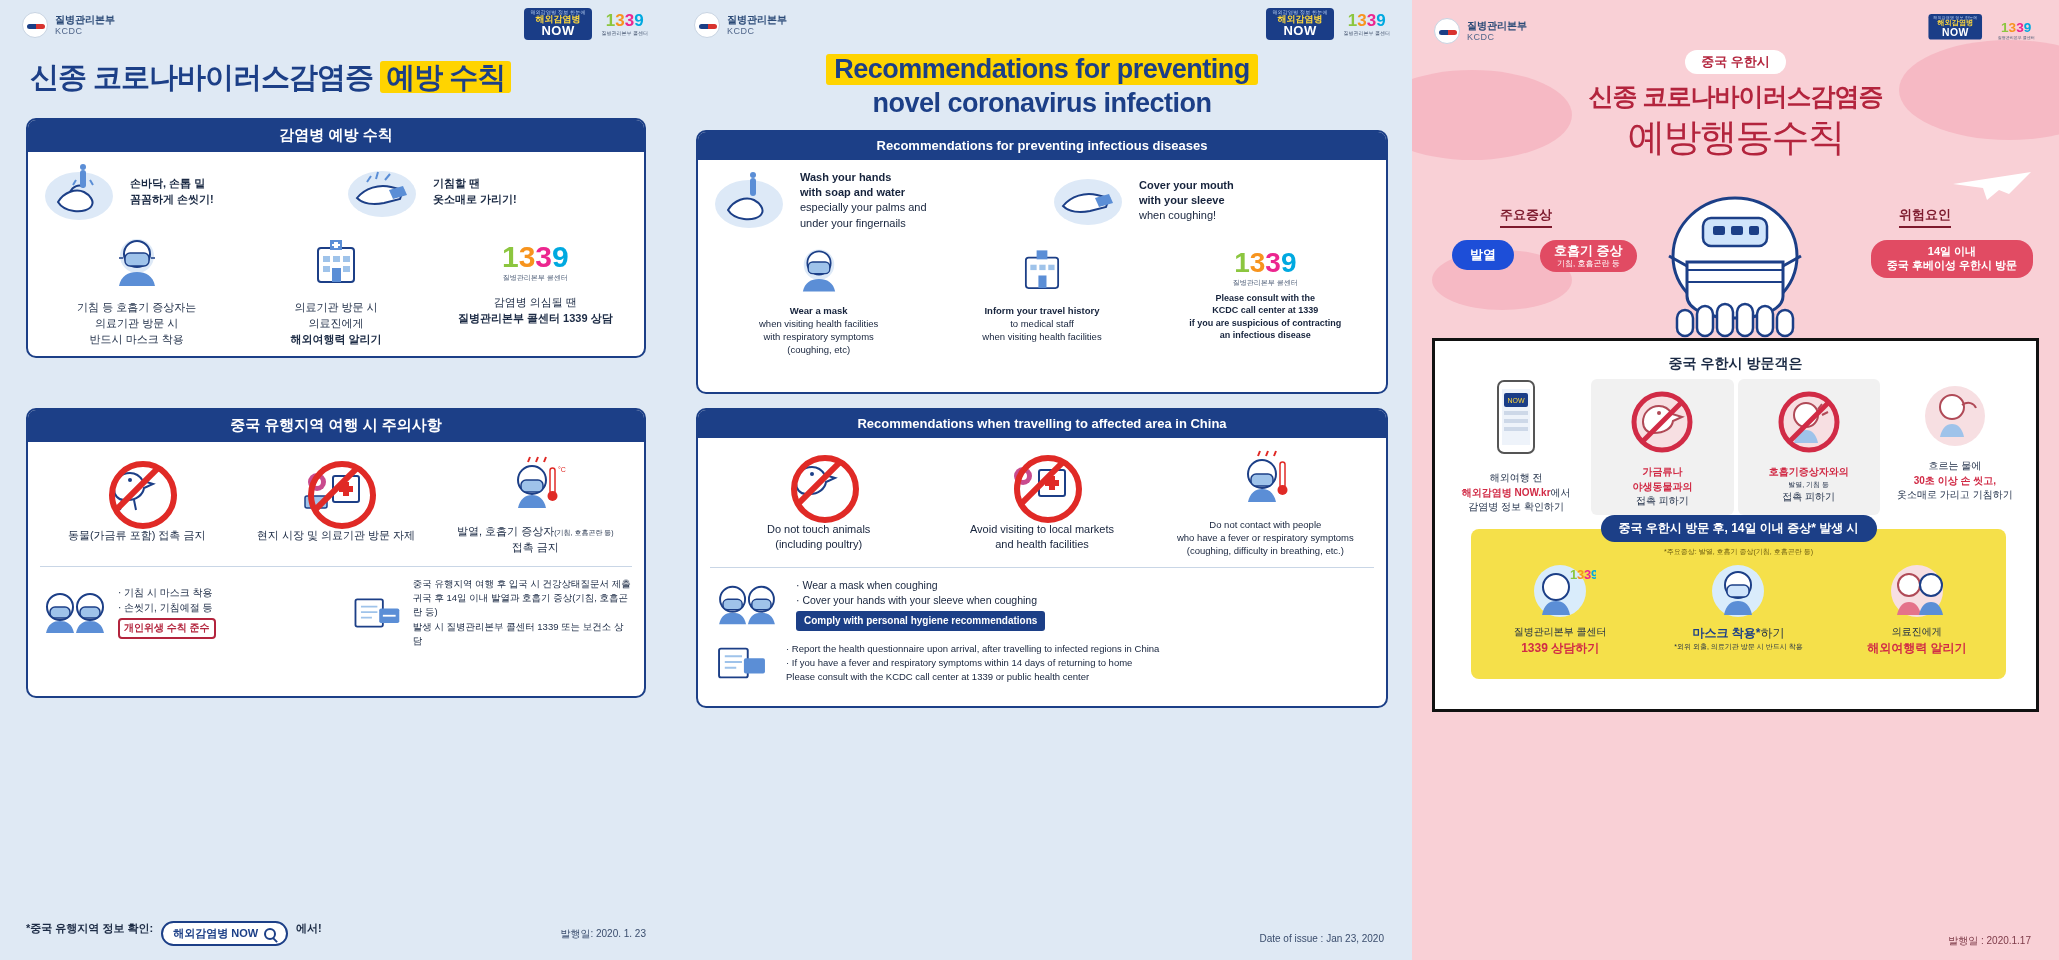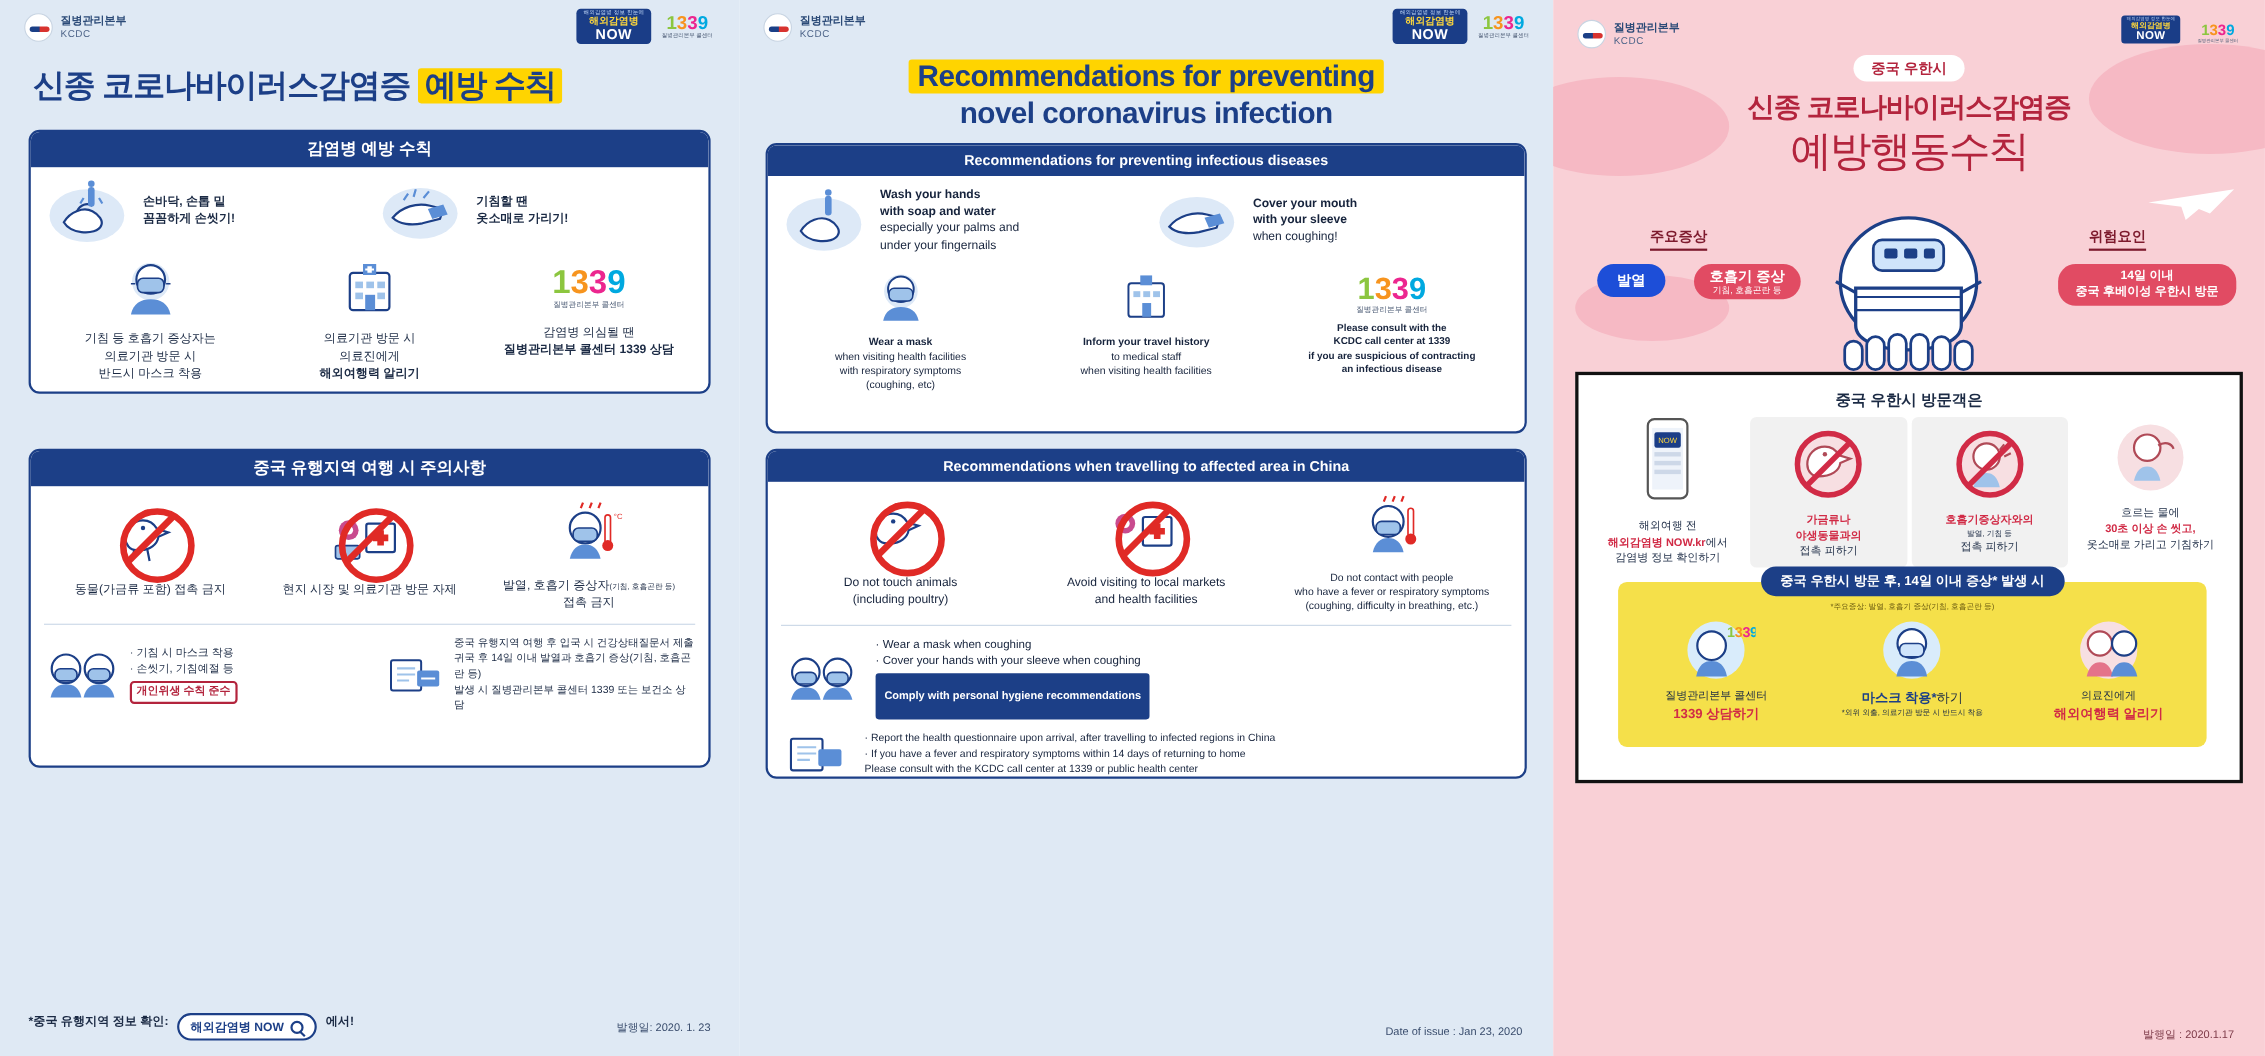--- a/index.html
+++ b/index.html
@@ -205,21 +205,21 @@
     position:absolute; left:50%; top:-14px; transform:translateX(-50%);
     background:#1c3f87; color:#fff; border-radius:14px; padding:5px 18px;
     font-size:12px; font-weight:bold; white-space:nowrap;
   }
   .pk-date { position:absolute; right:28px; bottom:12px; font-size:10px; color:#7d3a48;}
 
   .pk-cloud{ position:absolute; border-radius:50%; background:#f6b9c4; }
   .xsmall { font-size:7px; }
   .note-strip {
     background:#1c3f87; color:#fff; font-size:10px; font-weight:bold;
-    padding:14px 8px; border-radius:3px; display:inline-block;
+    padding:3px 8px; border-radius:3px; display:inline-block;
   }
   .hl-box {
     border:2px solid #b3243d; border-radius:4px; padding:1px 4px; display:inline-block;
   }
   .divider { height:1px; background:#c9d6e6; margin:10px 0; }
 </style>
 </head>
 <body>
 
 <div class="page">

